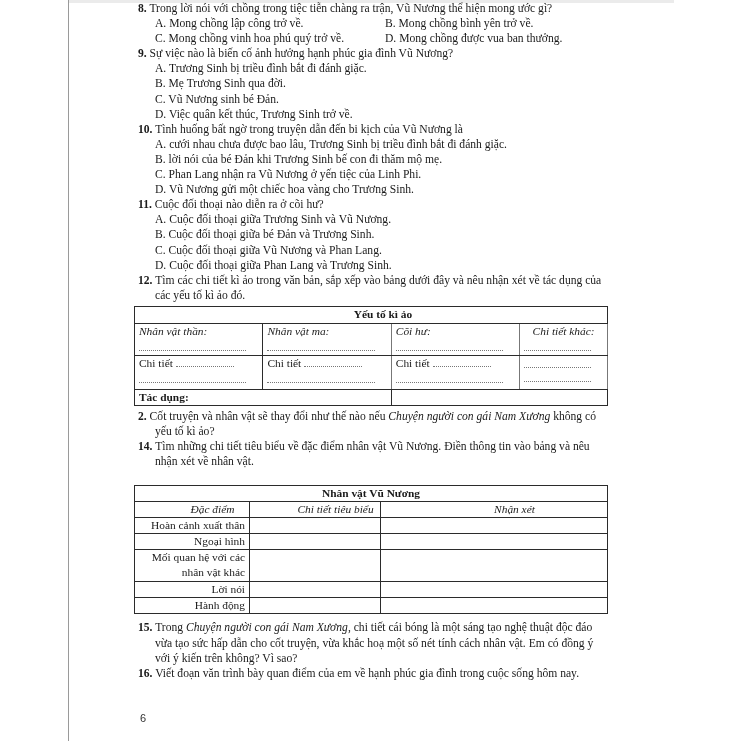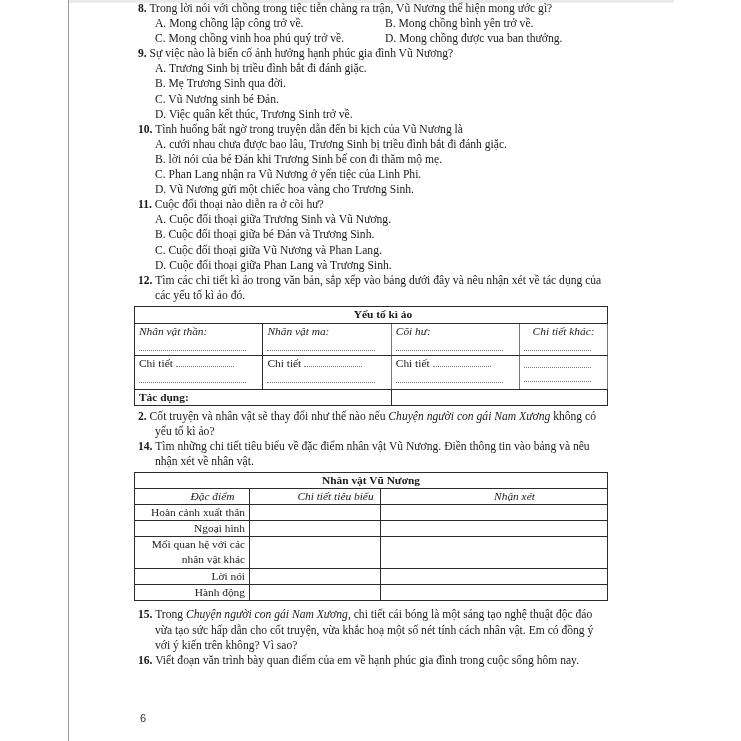--- a/index.html
+++ b/index.html
@@ -22,21 +22,21 @@
     .t1 td.vline, .t1 th.vline { border-left-color: #777; border-right-color: #777; font-family: Liberation Serif, serif; }
     .t1 { margin-top: 3px; margin-bottom: 3px; }
     .t1 .head { text-align: center; font-weight: bold; height: 16px; padding-left: 28px; }
     .t1 .lbl { font-style: italic; height: 31px; }
     .t1 .lbl.right { text-align: center; }
     .t1 .row2 { height: 33px; }
     .dots { display: block; border-bottom: 1px dotted #777; height: 10px; margin: 1px 12px 3px 0; }
     .dots.inline { display: inline-block; width: 58px; height: 9px; margin: 0 0 0 3px; vertical-align: baseline; }
     .t1 .bold { font-weight: bold; }
 
-    .t2 { margin-top: 3px; }
+    .t2 { margin-top: 16px; }
     .t2 .head { text-align: center; font-weight: bold; height: 15px; }
     .t2 .colh { font-style: italic; text-align: center; height: 15px; padding-left: 45px; }
     .t2 td { height: 15px; line-height: 15px; text-align: right; }
     .t2 td.tall { height: 31px; }
     .t2 col.c1 { width: 115px; }
     .t2 col.c2 { width: 131px; }
 
     .pagenum { position: absolute; left: 140px; top: 712px; font-family: "Liberation Sans", "DejaVu Sans", sans-serif; font-size: 11px; color: #333; }
   </style>
 </head>

